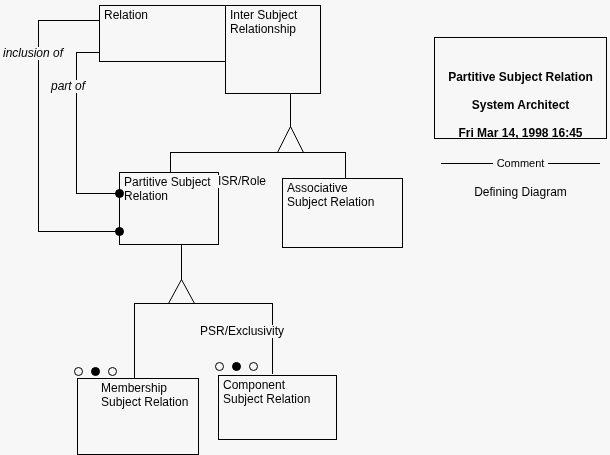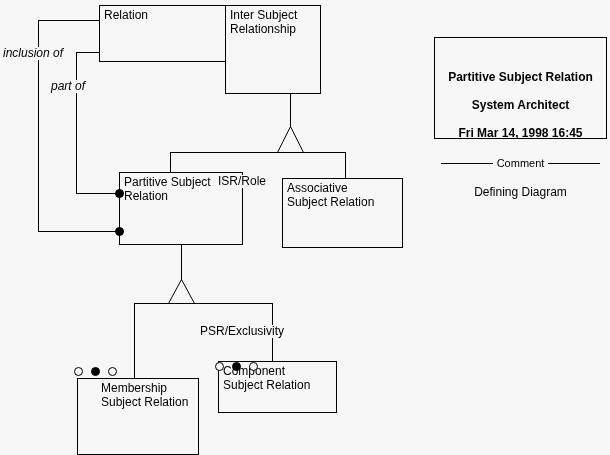--- a/index.html
+++ b/index.html
@@ -131,30 +131,30 @@
   </svg>
   <div class="hline" style="left:134px; top:303px; width:139px;"></div>
   <div class="vline" style="left:134px; top:303px; height:76px;"></div>
   <div class="vline" style="left:272px; top:303px; height:71px;"></div>
 
   <div class="box" style="left:99px;  top:5px;   width:128px; height:57px;">Relation</div>
 
   <div class="box" style="left:225px; top:5px;   width:96px;  height:89px;">Inter Subject
 Relationship</div>
 
-  <div class="box" style="left:119px; top:172px; width:124px; height:73px;">Partitive Subject
+  <div class="box" style="left:119px; top:172px; width:100px; height:73px;">Partitive Subject
 Relation</div>
 
   <div class="box" style="left:282px; top:178px; width:121px; height:70px;">Associative
 Subject Relation</div>
 
   <div class="box" style="left:77px;  top:378px; width:122px; height:77px;padding-left:23px;">Membership
 Subject Relation</div>
 
-  <div class="box" style="left:218px; top:361px; width:119px; height:52px;">Component
+  <div class="box" style="left:218px; top:375px; width:119px; height:65px;">Component
 Subject Relation</div>
 
   <div class="dot filled" style="left:115px; top:189px;"></div>
   <div class="dot filled" style="left:115px; top:227px;"></div>
 
   <div class="dot hollow" style="left:74px;  top:367px;"></div>
   <div class="dot filled" style="left:91px;  top:367px;"></div>
   <div class="dot hollow" style="left:108px; top:367px;"></div>
 
   <div class="dot hollow" style="left:215px; top:362px;"></div>

